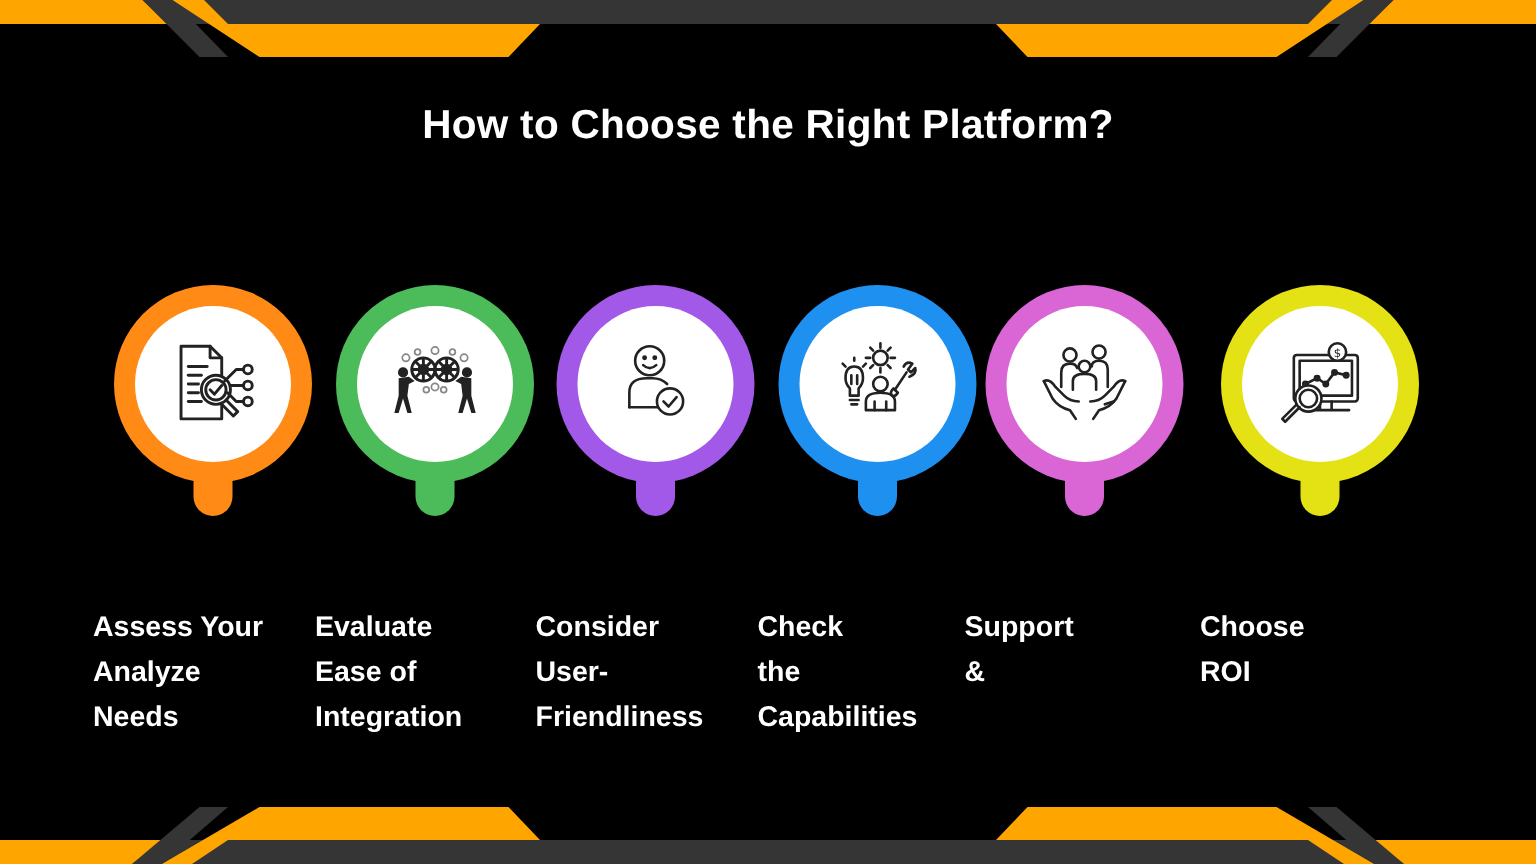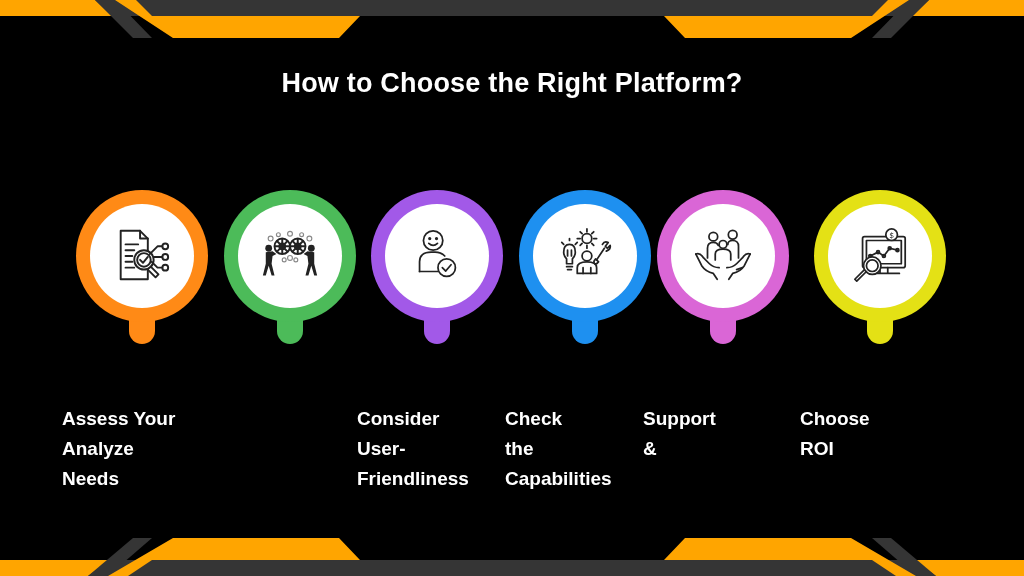--- a/index.html
+++ b/index.html
@@ -168,20 +168,25 @@
             <g fill="#222">
               <circle cx="10" cy="24" r="3.5"></circle>
               <path d="M7 28 L14 27 L18 30 L14 32 L13 40 L16 52 L13 52 L10 42 L7 52 L4 52 L7 40 Z"></path>
               <circle cx="54" cy="24" r="3.5"></circle>
               <path d="M57 28 L50 27 L46 30 L50 32 L51 40 L48 52 L51 52 L54 42 L57 52 L60 52 L57 40 Z"></path>
             </g>
           </svg>
         </div>
       </div>
     </div>
+    <div class="label">
+      <span>Evaluate</span>
+      <span>Ease of</span>
+      <span>Integration</span>
+    </div>
   </div>
 
   <div class="step" style="left:367px;">
     <div class="pin">
       <div class="stem" style="background:#A259E8;"></div>
       <div class="ring" style="background:#A259E8;">
         <div class="inner">
           <svg viewBox="0 0 64 64" fill="none" stroke="#222" stroke-width="1.8" stroke-linecap="round" stroke-linejoin="round">
             <circle cx="28" cy="16" r="10"></circle>
             <circle cx="24.5" cy="14" r="0.8" fill="#222"></circle>

